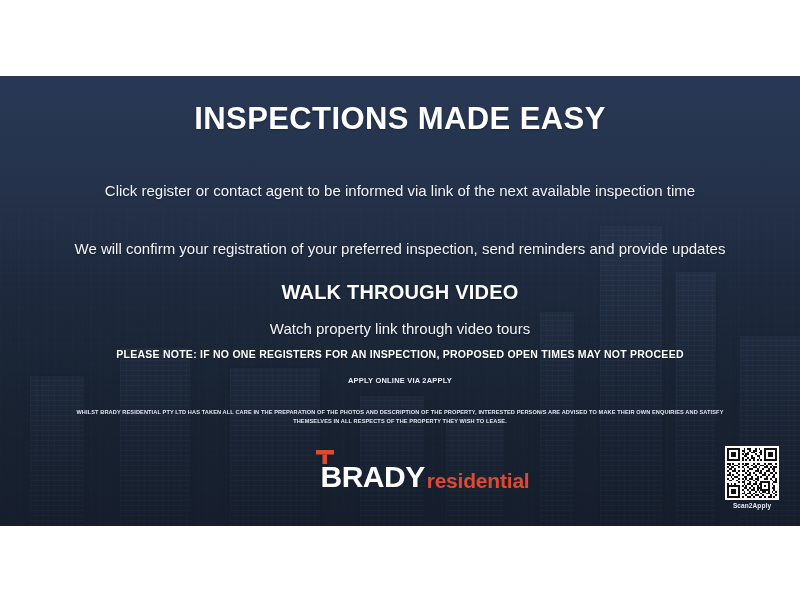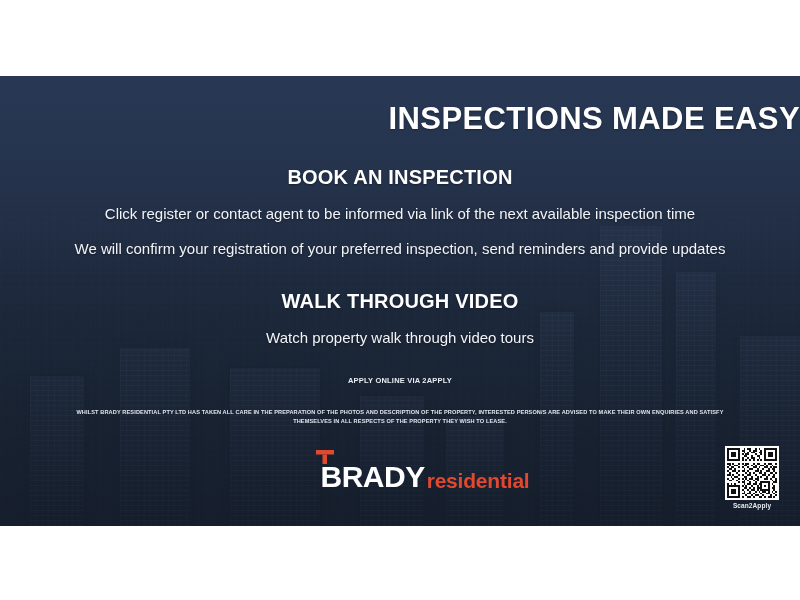--- a/index.html
+++ b/index.html
@@ -106,21 +106,20 @@
   .main-title {
     position: absolute;
     left: 0;
     right: 0;
     top: 25px;
     font-size: 31px;
     font-weight: bold;
     letter-spacing: 0.4px;
     color: #ffffff;
     text-shadow: 0 1px 2px rgba(0,0,0,0.35);
-    text-align: right;
   }
 
   .block {
     position: absolute;
     left: 0;
     right: 0;
   }
   .block-heading {
     font-size: 20px;
     font-weight: bold;
@@ -131,21 +130,21 @@
   .block-sub {
     margin-top: 16px;
     font-size: 15px;
     font-weight: normal;
     color: #f2f4f8;
     text-shadow: 0 1px 2px rgba(0,0,0,0.35);
   }
 
   #block-book   { top: 90px; }
   #block-stay   { top: 148px; }
-  #block-video  { top: 214px; }
+  #block-video  { top: 205px; }
 
   .please-note {
     position: absolute;
     left: 0;
     right: 0;
     top: 272px;
     font-size: 10.5px;
     font-weight: bold;
     letter-spacing: 0.25px;
     color: #ffffff;
@@ -256,33 +255,33 @@
       <div class="tower" style="left:446px; top:340px; width:58px; height:110px;"></div>
       <div class="tower" style="left:740px; top:260px; width:60px; height:190px;"></div>
     </div>
     <div class="tint"></div>
 
     <div class="content">
 
       <div class="main-title">INSPECTIONS MADE EASY</div>
 
       <div class="block" id="block-book">
-        <div class="block-heading">BOOK AN INSPECTION</div>
         <div class="block-sub">Click register or contact agent to be informed via link of the next available inspection time</div>
       </div>
 
       <div class="block" id="block-stay">
         <div class="block-sub">We will confirm your registration of your preferred inspection, send reminders and provide updates</div>
       </div>
 
       <div class="block" id="block-video">
         <div class="block-heading">WALK THROUGH VIDEO</div>
-        <div class="block-sub">Watch property walk through video tours</div>
+        <div class="block-sub">Watch property link through video tours</div>
       </div>
 
+      <div class="please-note">PLEASE NOTE: IF NO ONE REGISTERS FOR AN INSPECTION, PROPOSED OPEN TIMES MAY NOT PROCEED</div>
 
       <div class="apply-lines">
         <div>APPLY ONLINE VIA 2APPLY</div>
       </div>
 
       <div class="disclaimer">WHILST BRADY RESIDENTIAL PTY LTD HAS TAKEN ALL CARE IN THE PREPARATION OF THE PHOTOS AND DESCRIPTION OF THE PROPERTY, INTERESTED PERSON/S ARE ADVISED TO MAKE THEIR OWN ENQUIRIES AND SATISFY THEMSELVES IN ALL RESPECTS OF THE PROPERTY THEY WISH TO LEASE.</div>
 
       <div class="logo">
         <span class="logo-inner">
           <span class="logo-mark">

